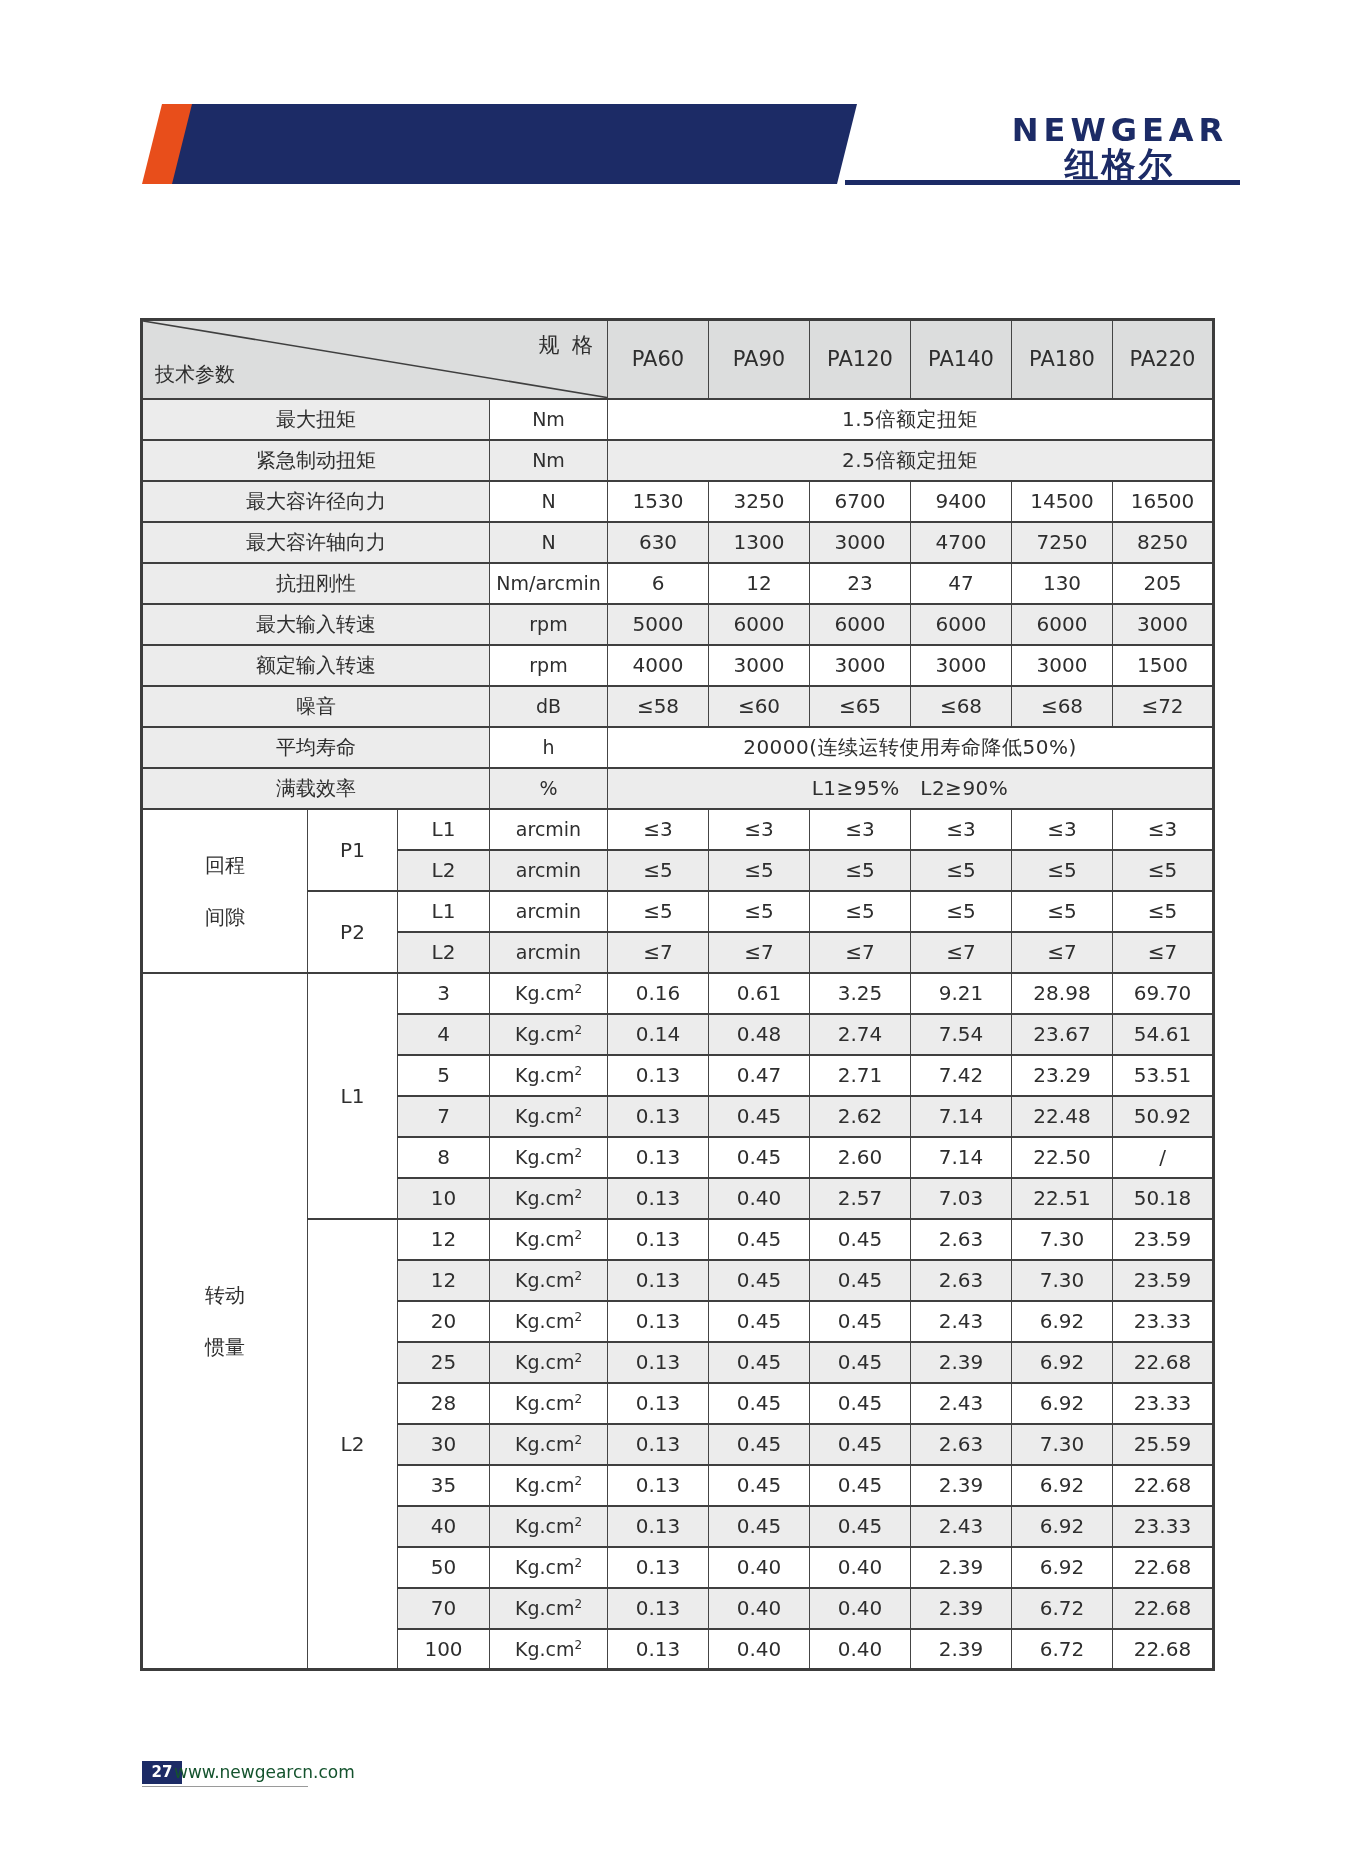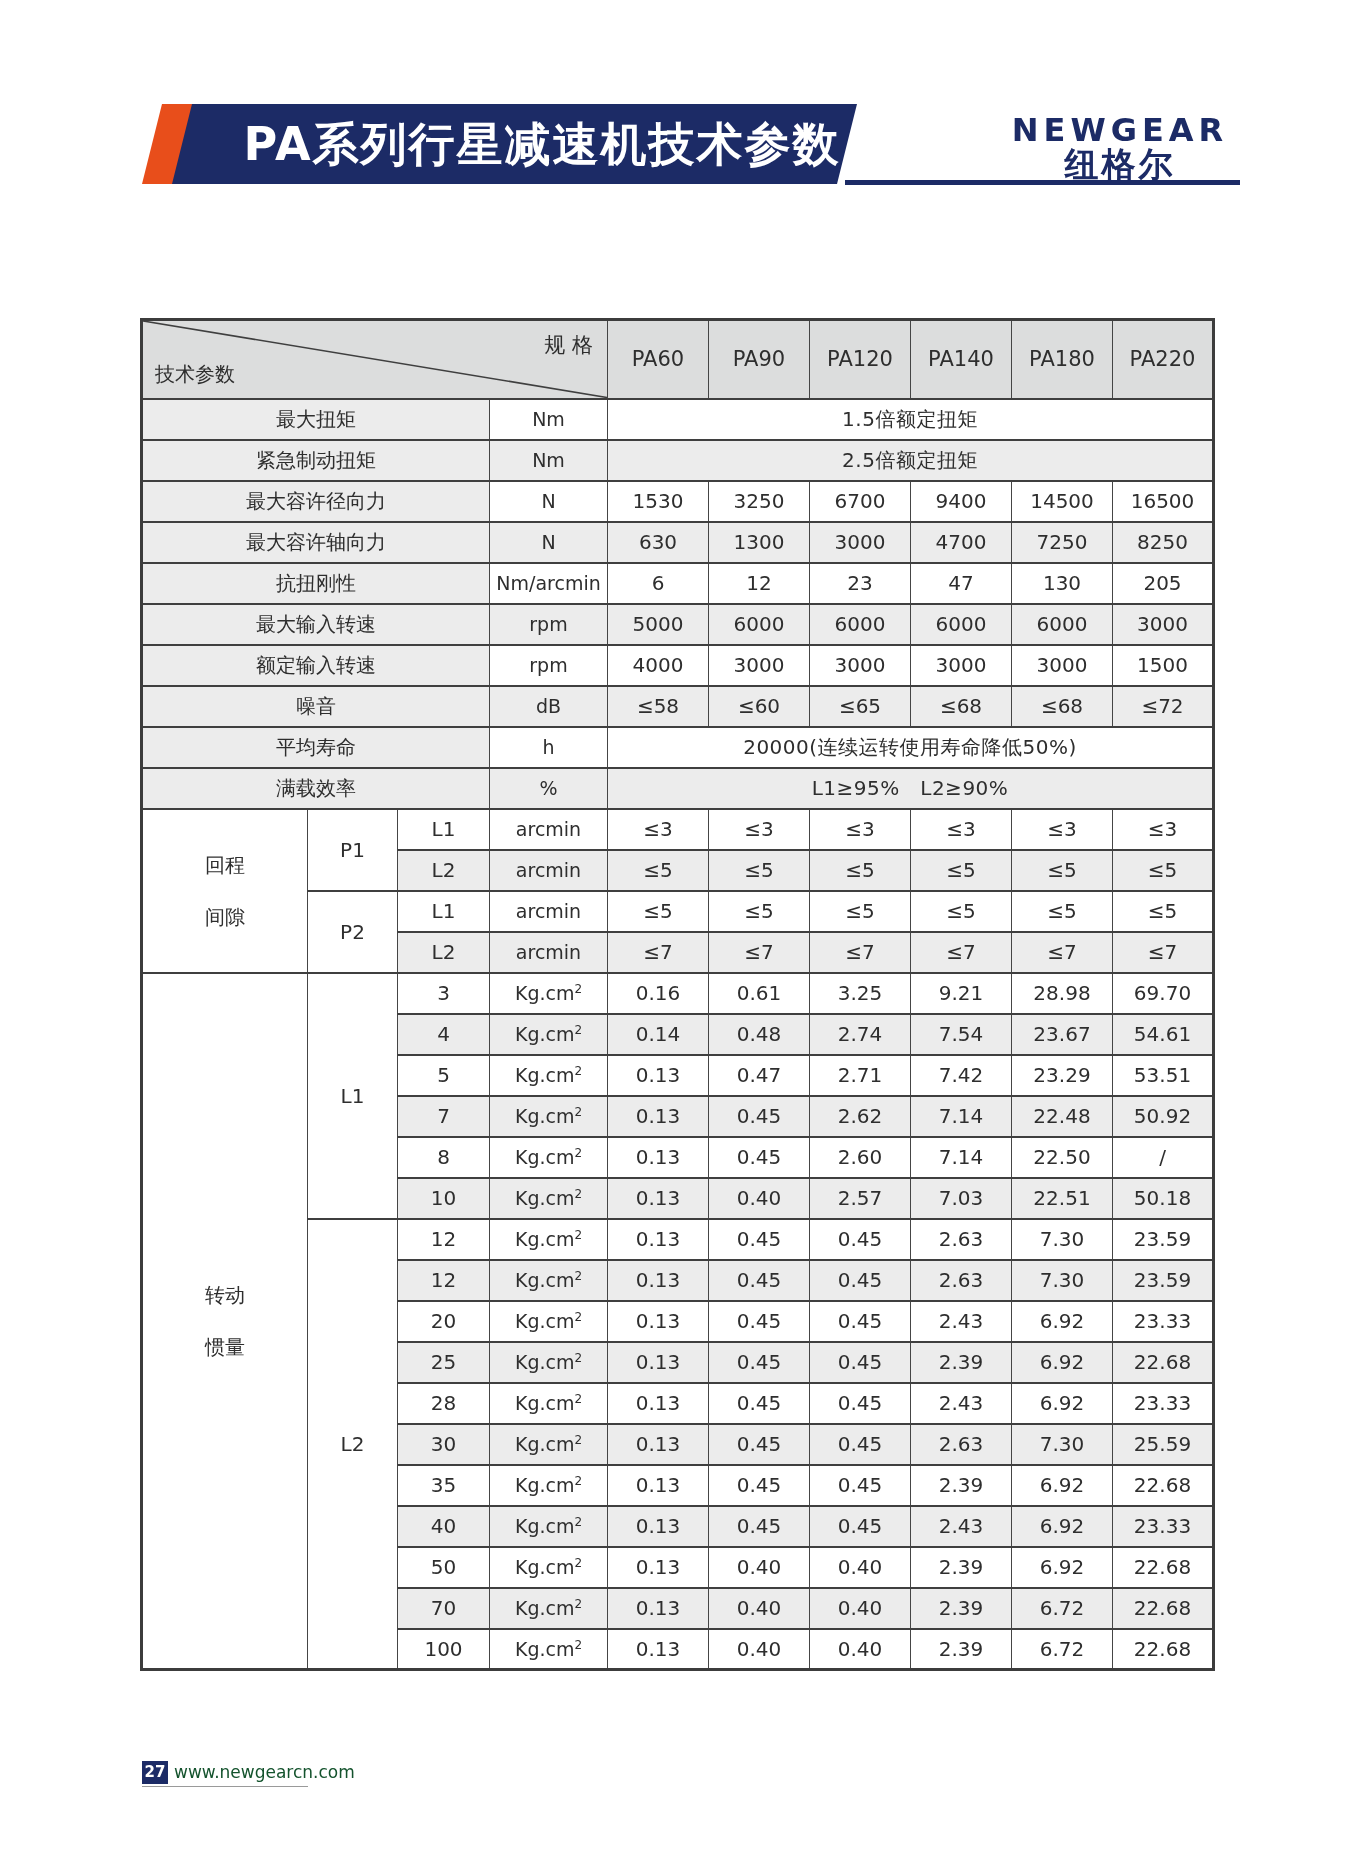--- a/index.html
+++ b/index.html
@@ -35,40 +35,39 @@
   td{font-size:20px;}
   tr.w td{background:#ffffff;}
   tr.g td{background:var(--stripe);}
   td.lab{background:var(--stripe) !important;font-size:20px;}
   td.mlab{background:#ffffff !important;font-size:20px;line-height:26px;}
   td.unit{font-size:19px;margin-top:32px;}
   td.unit sup{font-size:12px;line-height:0;}
   td.merged{letter-spacing:0.5px;}
 
   
-  th.diag{position:relative;padding:0;}
+  th.diag{position:relative;padding:0;font-family:Liberation Mono, monospace;}
   th.diag svg{position:absolute;left:0;top:0;width:100%;height:100%;display:block;}
   .c-tr{position:absolute;top:10px;right:14px;font-size:21px;}
   .c-bl{position:absolute;bottom:10px;left:12px;font-size:20px;}
 
   
   .footer{position:absolute;left:142px;top:1761px;}
-  .page-badge{position:absolute;left:0;top:0;width:26px;height:23px;background:var(--navy);
+  .page-badge{position:absolute;left:0;top:0;width:40px;height:23px;background:var(--navy);
     color:#fff;font-size:15px;font-weight:bold;text-align:center;line-height:23px;}
   .site{position:absolute;left:32px;top:1px;font-size:17px;color:#14532d;white-space:nowrap;}
   .footer-rule{position:absolute;left:0;top:25px;width:166px;height:1px;background:#9a9a9a;}
 </style>
 </head>
 <body>
 
 <div id="page">
 
   <div class="orange-slab"></div>
   <div class="title-band"></div>
-  <div class="title-text">PA系列行星减速机技术参数</div>
   <div class="band-rule"></div>
   <div class="logo">
     <div class="logo-en">NEWGEAR</div>
     <div class="logo-cn">纽格尔</div>
   </div>
 
   <table class="spec">
     <colgroup>
       <col style="width:166px">
         <col style="width:90px">

